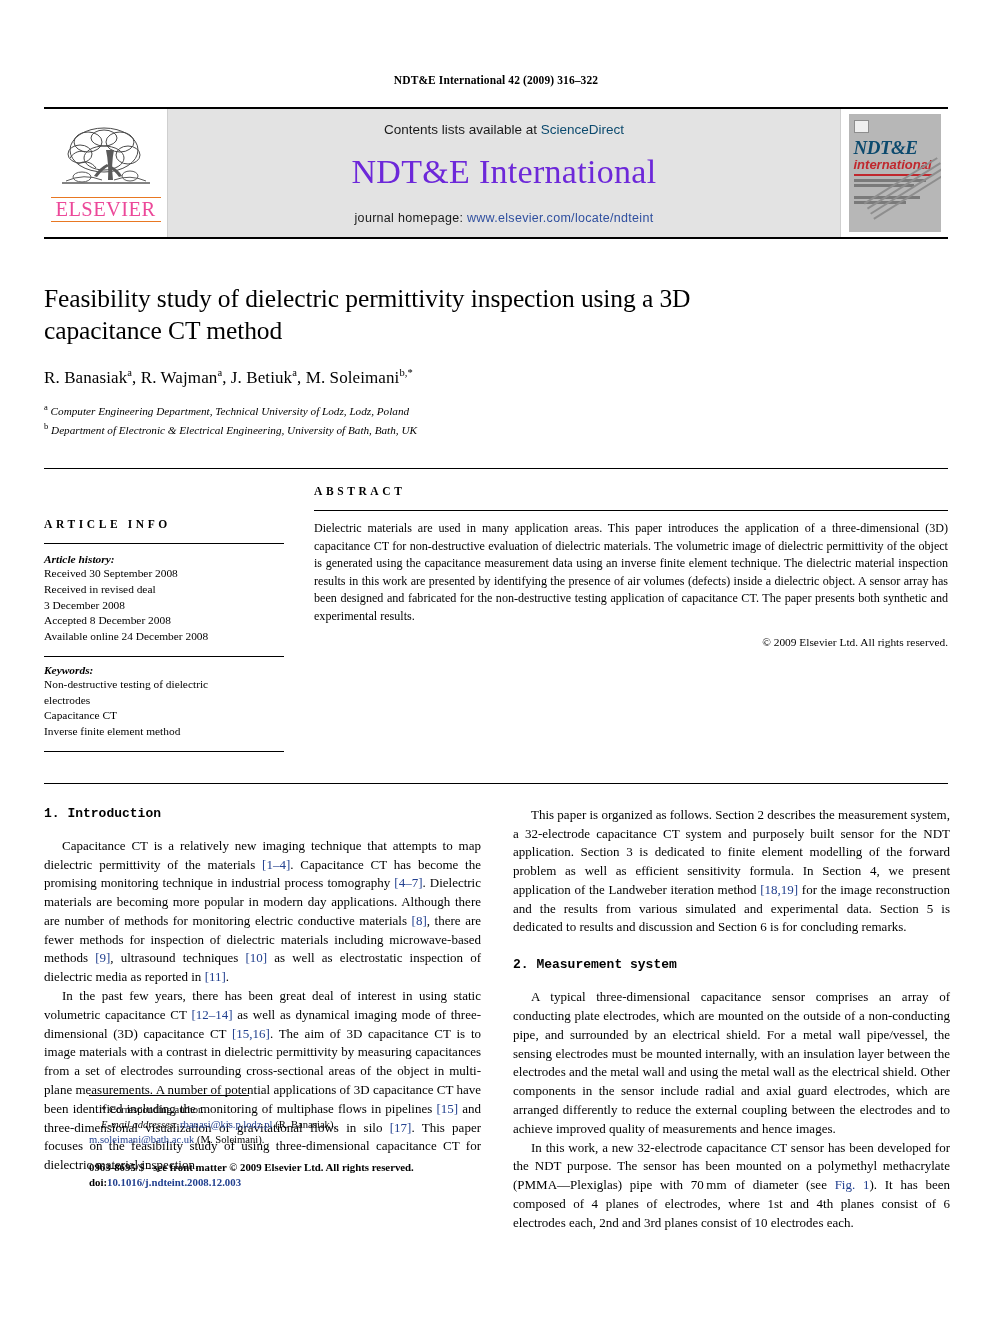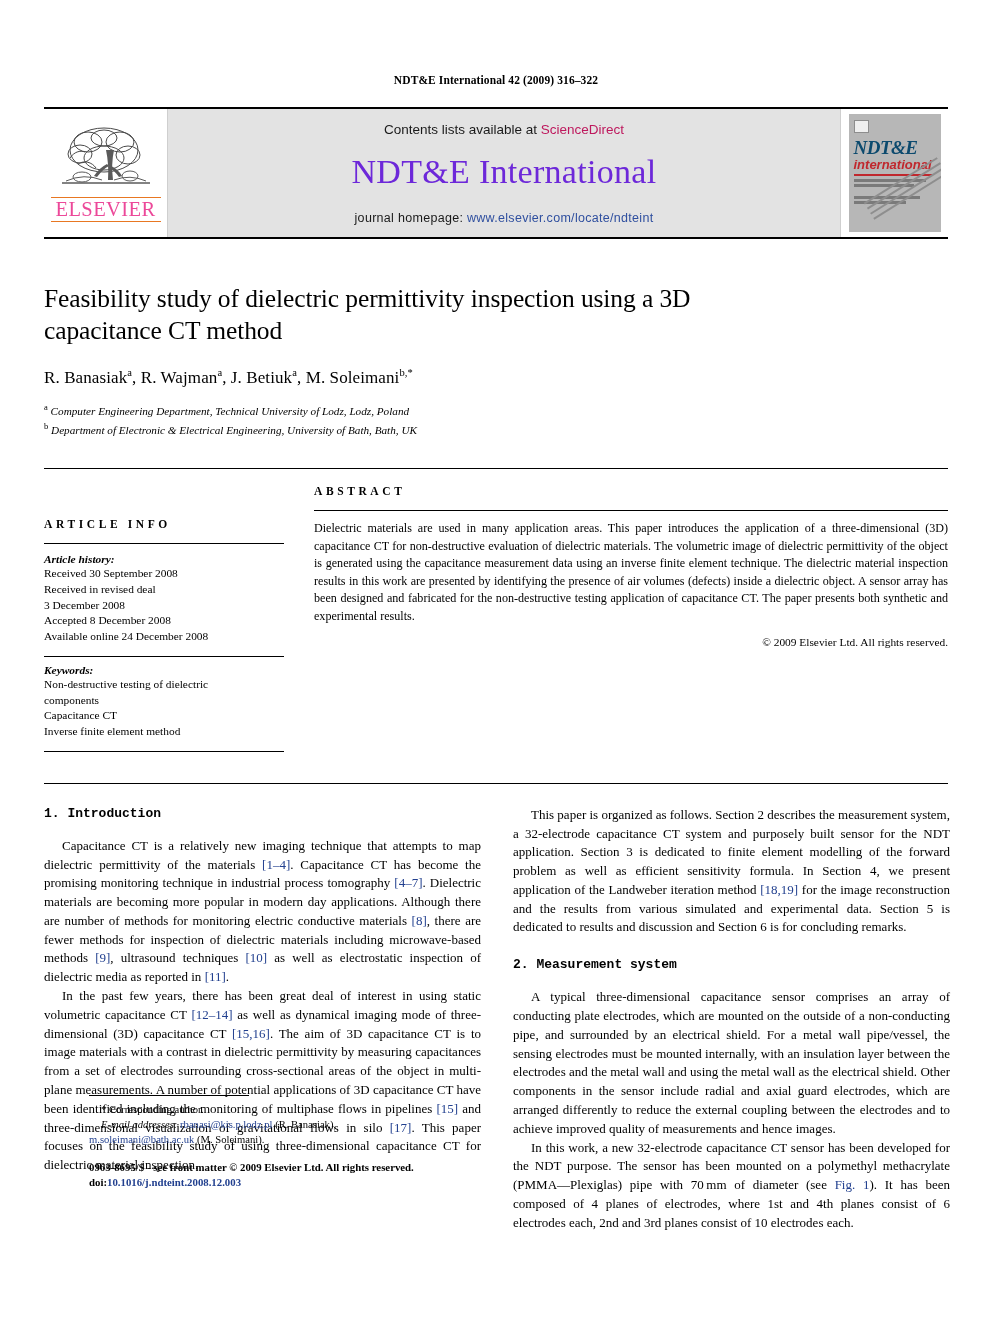--- a/index.html
+++ b/index.html
@@ -66,21 +66,21 @@
     align-items: center;
     justify-content: center;
     gap: 0;
   }
   .contents-line {
     font-family: "Liberation Sans", sans-serif;
     font-size: 13.5px;
     color: #1a1a1a;
     margin-bottom: 16px;
   }
-  .contents-line a, .sd-link { color: #be185d; text-decoration: none; }
+  .contents-line a, .sd-link { color: #0c4a6e; text-decoration: none; }
   .journal-title {
     font-family: "Liberation Serif", serif;
     font-size: 34px;
     color: #6d28d9;
     letter-spacing: .3px;
     margin-bottom: 20px;
   }
   .homepage-line {
     font-family: "Liberation Sans", sans-serif;
     font-size: 12.5px;
@@ -345,21 +345,21 @@
       <div class="info-head">Article history:</div>
       <div class="info-line">Received 30 September 2008</div>
       <div class="info-line">Received in revised deal</div>
       <div class="info-line">3 December 2008</div>
       <div class="info-line">Accepted 8 December 2008</div>
       <div class="info-line">Available online 24 December 2008</div>
       <div class="info-gap"></div>
       <div class="hr-thin"></div>
       <div class="info-head">Keywords:</div>
       <div class="info-line">Non-destructive testing of dielectric</div>
-      <div class="info-line">components</div>
+      <div class="info-line">electrodes</div>
       <div class="info-line">Capacitance CT</div>
       <div class="info-line">Inverse finite element method</div>
       <div class="info-gap"></div>
       <div class="hr-thin"></div>
     </div>
 
     <div class="col-abs">
       <div class="sec-label">ABSTRACT</div>
       <div class="hr-thick"></div>
       <p class="abs-text">Dielectric materials are used in many application areas. This paper introduces the application of a three-dimensional (3D) capacitance CT for non-destructive evaluation of dielectric materials. The volumetric image of dielectric permittivity of the object is generated using the capacitance measurement data using an inverse finite element technique. The dielectric material inspection results in this work are presented by identifying the presence of air volumes (defects) inside a dielectric object. A sensor array has been designed and fabricated for the non-destructive testing application of capacitance CT. The paper presents both synthetic and experimental results.</p>

